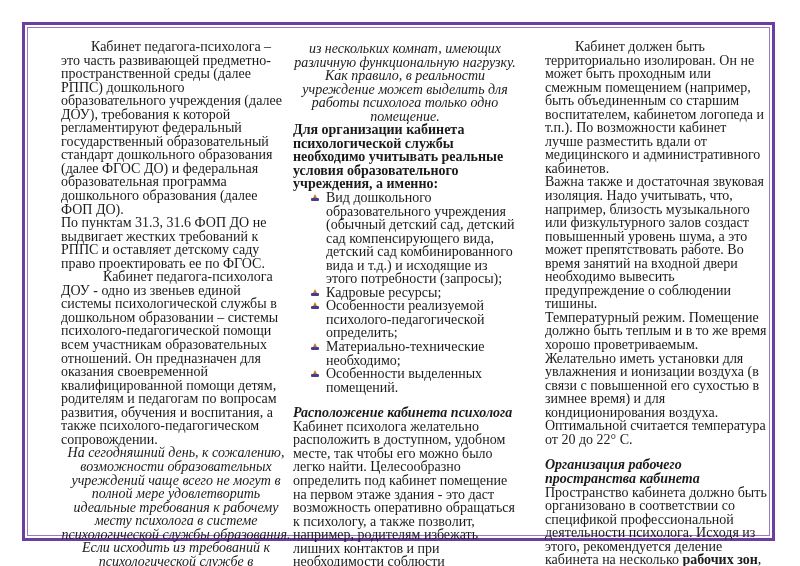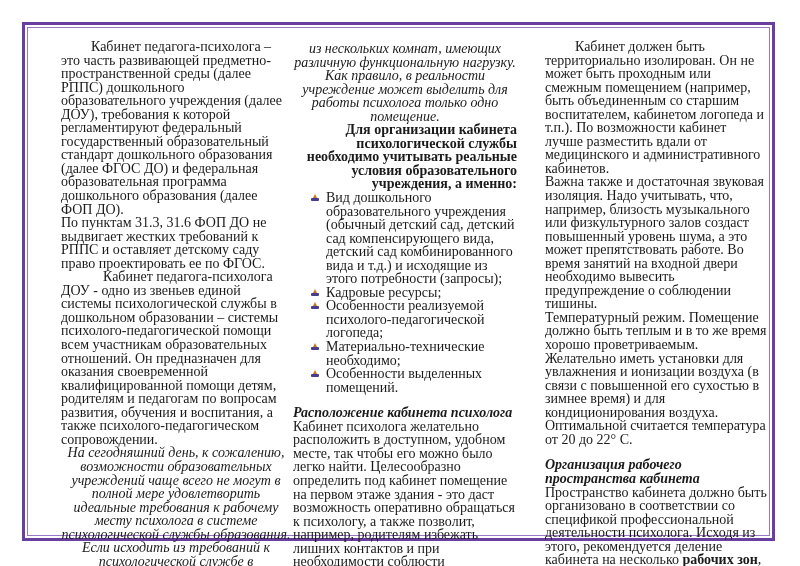--- a/index.html
+++ b/index.html
@@ -10,21 +10,21 @@
   .frame-inner { position:absolute; left:2px; top:2px; right:2px; bottom:2px;
                  border:1px solid #9a78c6; }
   .col { position:absolute; top:40px; font-size:14px; line-height:13.55px; }
   .col1 { left:61px; width:230px; }
   .col2 { left:293px; width:224px; top:42px; }
   .col3 { left:545px; width:222px; }
   p { margin:0; }
   .indent { text-indent:30px; }
   .indent2 { text-indent:42px; }
   .ital-center { font-style:italic; text-align:center; }
-  .bold-center { font-weight:bold; text-align:right; }
+  .bold-center { font-weight:bold; text-align:left; }
   .bi-center { font-weight:bold; font-style:italic; text-align:left; }
   .u { }
   ul.bul { list-style:none; margin:0; padding:0 0 0 18px; }
   ul.bul li { position:relative; padding-left:15px; }
   .bullet-icon { position:absolute; left:0; top:3px; width:8px; height:8px; }
   .bullet-icon::before { content:""; position:absolute; left:2px; top:0; width:0; height:0;
      border-left:2px solid transparent; border-right:2px solid transparent; border-bottom:4px solid #c47a1c; }
   .bullet-icon::after { content:""; position:absolute; left:0; top:4px; width:8px; height:3px;
      background:#4a3c8c; border-radius:1px; }
   .gap { height:12px; }
@@ -43,21 +43,21 @@
   <p class="indent2">Кабинет педагога-психолога ДОУ - одно из звеньев единой системы психологической службы в дошкольном образовании – системы психолого-педагогической помощи всем участникам образовательных отношений. Он предназначен для оказания своевременной квалифицированной помощи детям, родителям и педагогам по вопросам развития, обучения и воспитания, а также психолого-педагогическом сопровождении.</p>
   <p class="ital-center">На сегодняшний день, к сожалению, возможности образовательных учреждений чаще всего не могут в полной мере удовлетворить идеальные требования к рабочему месту психолога в системе психологической службы образования. Если исходить из требований к психологической службе в образовании, то кабинет психолога должен состоять</p>
 </div>
 
 <div class="col col2">
   <p class="ital-center">из нескольких комнат, имеющих различную функциональную нагрузку. Как правило, в реальности учреждение может выделить для работы психолога только одно помещение.</p>
   <p class="bold-center">Для организации кабинета психологической службы необходимо учитывать реальные условия образовательного учреждения, а именно:</p>
   <ul class="bul">
     <li><span class="bullet-icon"></span><span>Вид дошкольного образовательного учреждения (обычный детский сад, детский сад компенсирующего вида, детский сад комбинированного вида и т.д.) и исходящие из этого потребности (запросы);</span></li>
     <li><span class="bullet-icon"></span><span>Кадровые ресурсы;</span></li>
-    <li><span class="bullet-icon"></span><span>Особенности реализуемой психолого-педагогической логопеда;</span></li>
+    <li><span class="bullet-icon"></span><span>Особенности реализуемой психолого-педагогической определить;</span></li>
     <li><span class="bullet-icon"></span><span>Материально-технические необходимо;</span></li>
     <li><span class="bullet-icon"></span><span>Особенности выделенных помещений.</span></li>
   </ul>
   <div class="gap"></div>
   <p class="bi-center">Расположение кабинета психолога</p>
   <p>Кабинет психолога желательно расположить в доступном, удобном месте, так чтобы его можно было легко найти. Целесообразно определить под кабинет помещение на первом этаже здания - это даст возможность оперативно обращаться к психологу, а также позволит, например, родителям избежать лишних контактов и при необходимости соблюсти конфиденциальность встречи.</p>
 </div>
 
 <div class="col col3">
   <p class="indent">Кабинет должен быть территориально изолирован. Он не может быть проходным или смежным помещением (например, быть объединенным со старшим воспитателем, кабинетом логопеда и т.п.). По возможности кабинет лучше разместить вдали от медицинского и административного кабинетов.</p>

